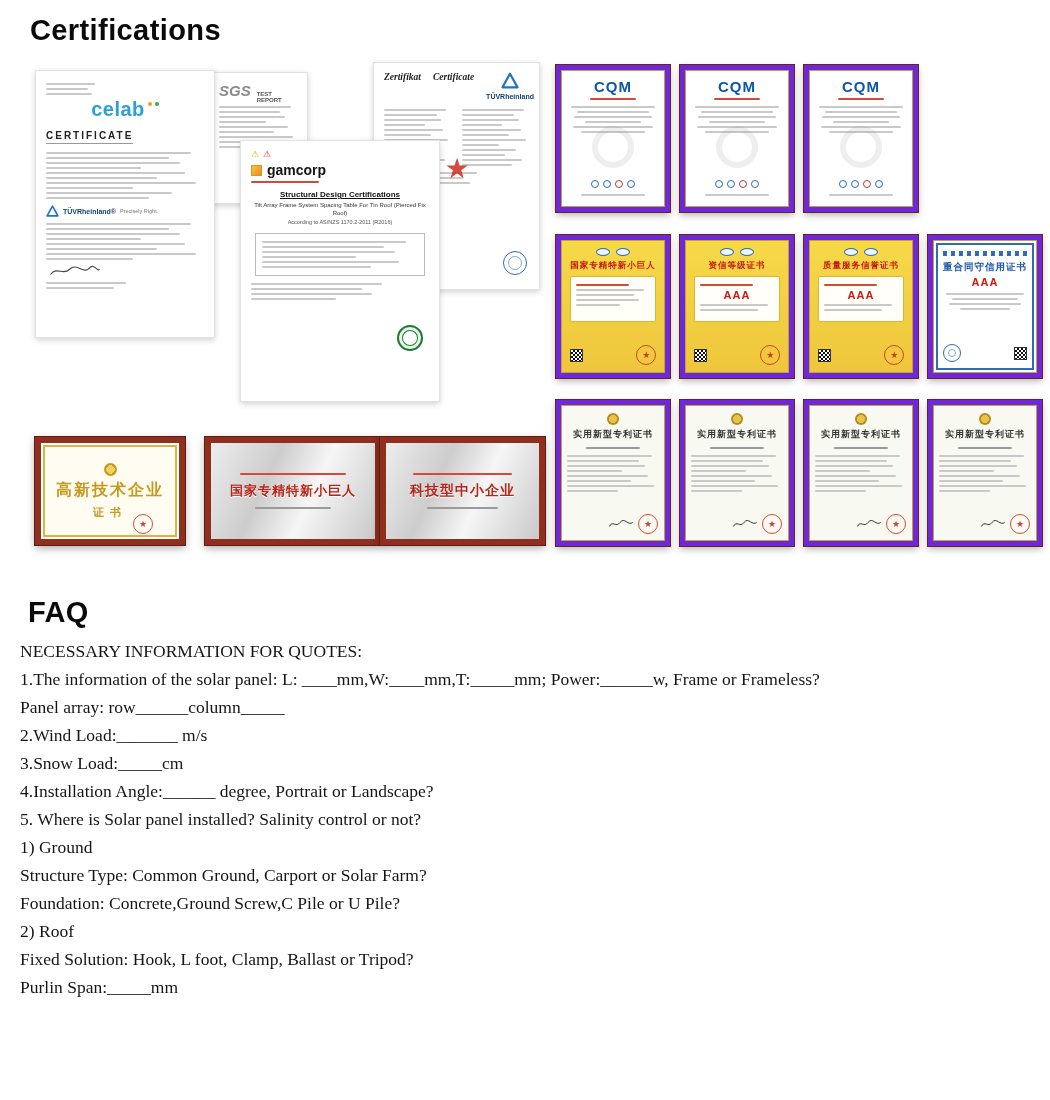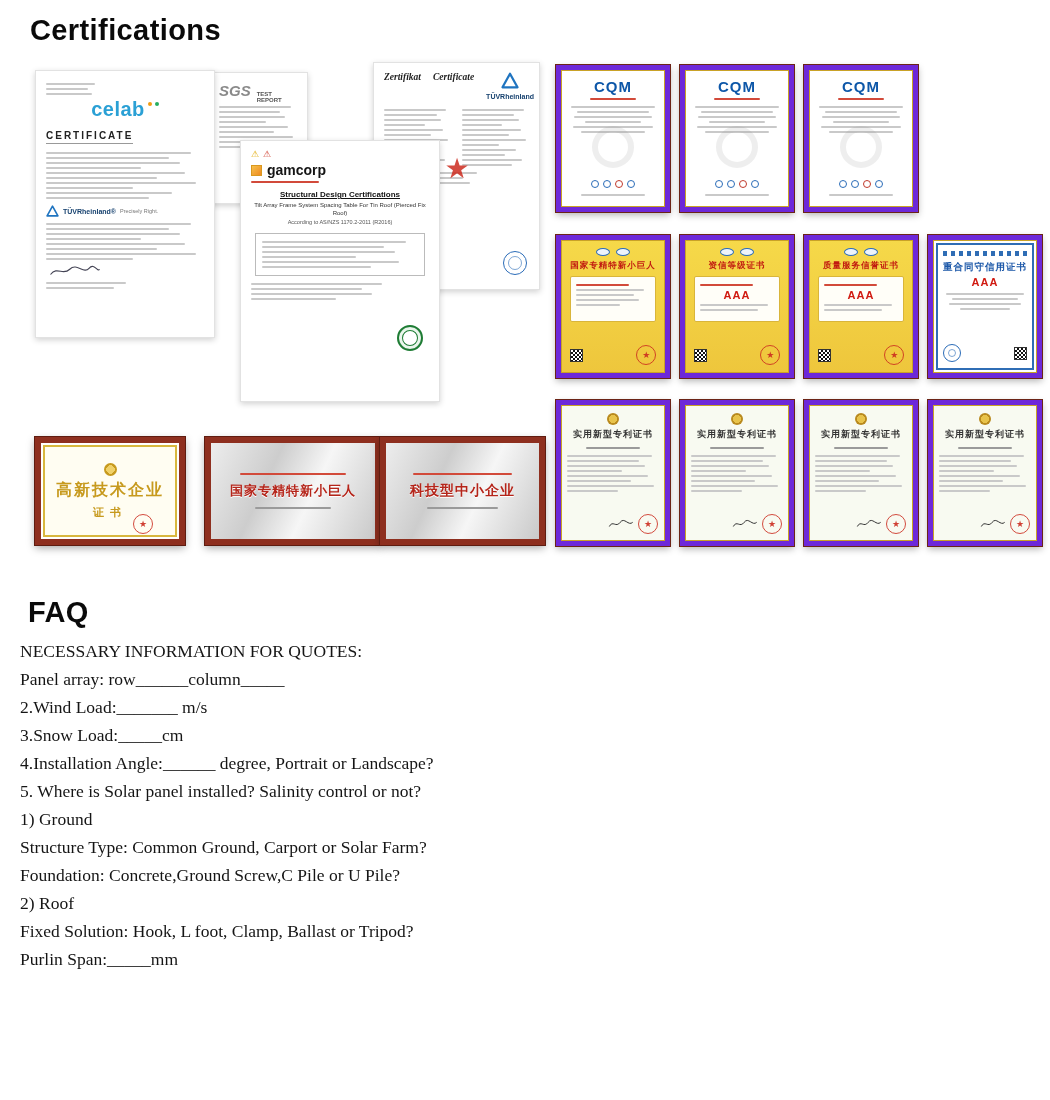--- a/index.html
+++ b/index.html
@@ -566,20 +566,21 @@
       <div class="silver-title" style="font-size:14px">科技型中小企业</div>
       <div class="tl dark" style="width:52%"></div>
     </div>
   </div>
 
 </div>
 
 <div id="faq">
   <h2 id="faq-title" class="section-title">FAQ</h2>
   <div class="faq-line">NECESSARY INFORMATION FOR QUOTES:</div>
+  <div class="faq-line">1.The information of the solar panel: L: ____mm,W:____mm,T:_____mm; Power:______w, Frame or Frameless?</div>
   <div class="faq-line">Panel array: row______column_____</div>
   <div class="faq-line">2.Wind Load:_______ m/s</div>
   <div class="faq-line">3.Snow Load:_____cm</div>
   <div class="faq-line">4.Installation Angle:______ degree, Portrait or Landscape?</div>
   <div class="faq-line">5. Where is Solar panel installed? Salinity control or not?</div>
   <div class="faq-line">1) Ground</div>
   <div class="faq-line">Structure Type: Common Ground, Carport or Solar Farm?</div>
   <div class="faq-line">Foundation: Concrete,Ground Screw,C Pile or U Pile?</div>
   <div class="faq-line">2) Roof</div>
   <div class="faq-line">Fixed Solution: Hook, L foot, Clamp, Ballast or Tripod?</div>

